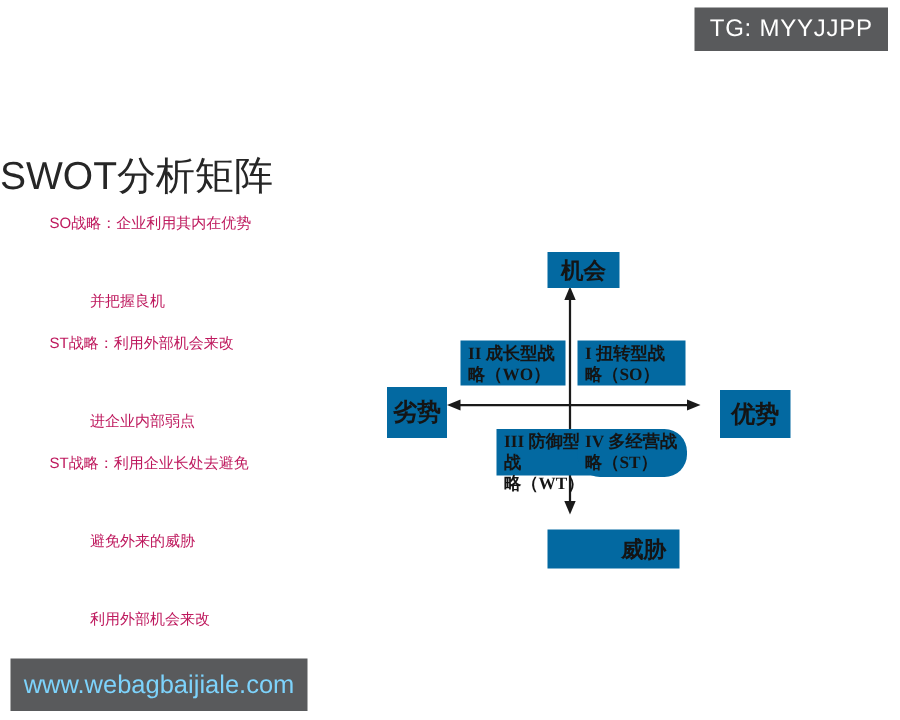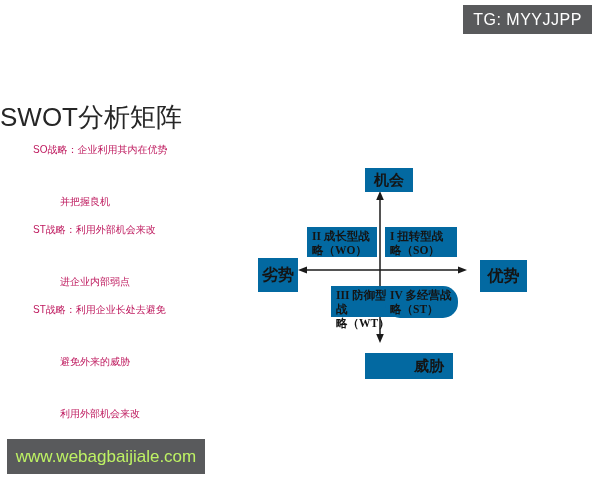--- a/index.html
+++ b/index.html
@@ -42,21 +42,21 @@
   .axis-label.side{font-size:16px;}
   .quadrant{
     font-family:"Liberation Serif","DejaVu Serif",serif;
     font-size:11.5px;line-height:14px;
     padding:2px 3px 1px 5px;
     box-sizing:border-box;
   }
   .axes-svg{position:absolute;left:0;top:0;pointer-events:none;}
   .footer-bar{
     position:absolute;left:7px;top:439px;width:198px;height:35px;
-    background:#595a5c;color:#bef264;
+    background:#595a5c;color:#7dd3fc;
     display:flex;align-items:center;justify-content:center;
     font-size:17px;
   }
 </style>
 </head>
 <body>
 
 <div class="stage">
 
   <div class="tg-badge">TG: MYYJJPP</div>

